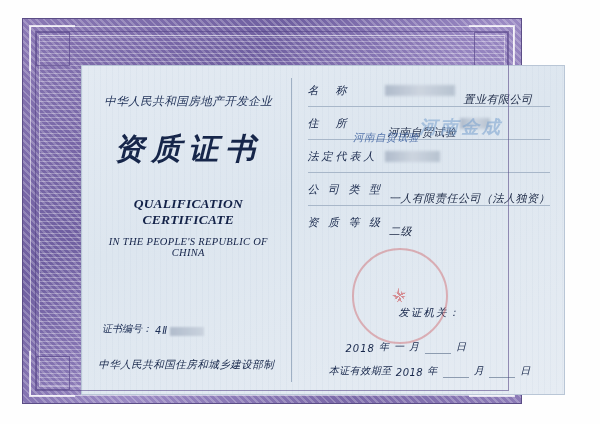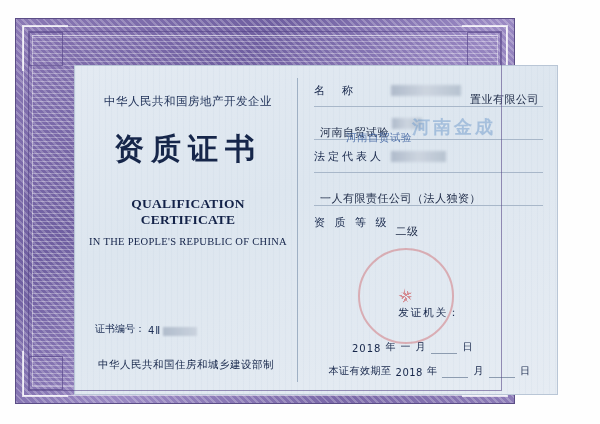--- a/index.html
+++ b/index.html
@@ -24,33 +24,34 @@
   
   .page-bg {
     position: absolute;
     inset: 0;
     background: #fefefe;
   }
 
   
   .outer-frame {
     position: absolute;
-    left: 15px;
+    left: 22px;
     top: 18px;
     width: 500px;
     height: 386px;
     background:
       repeating-linear-gradient(45deg,
         rgba(255,255,255,0.22) 0px,
         rgba(255,255,255,0.22) 2px,
         rgba(255,255,255,0) 2px,
         rgba(255,255,255,0) 5px),
       linear-gradient(135deg, #8b79b5 0%, #6f5fa0 30%, #9b8ac4 55%, #7a68a8 80%, #8d7cb8 100%);
     border: 1px solid #5b4d86;
     box-sizing: border-box;
+    font-style: italic;
   }
 
   
   .outer-frame::before {
     content: "";
     position: absolute;
     left: 7px; top: 7px; right: 7px; bottom: 7px;
     border: 1px solid rgba(255,255,255,0.55);
     pointer-events: none;
   }
@@ -383,30 +384,32 @@
 
       <div class="right-pane">
 
         <div class="field-row">
           <span class="field-label">名　称</span>
           <span class="redact w70"></span>
           <span class="field-value">置业有限公司</span>
         </div>
 
         <div class="field-row">
+          <span class="field-label">住　所</span>
           <span class="field-value">河南自贸试验</span>
           <span class="redact w30"></span>
         </div>
 
         <div class="field-row">
           <span class="field-label">法定代表人</span>
           <span class="redact w55"></span>
         </div>
 
         <div class="field-row">
+          <span class="field-label">公 司 类 型</span>
           <span class="field-value">一人有限责任公司（法人独资）</span>
         </div>
 
         <div class="field-row no-rule">
           <span class="field-label">资 质 等 级</span>
           <span class="field-value">二级</span>
         </div>
 
         <div class="issue-block">
           <div class="issue-authority">发证机关：</div>

